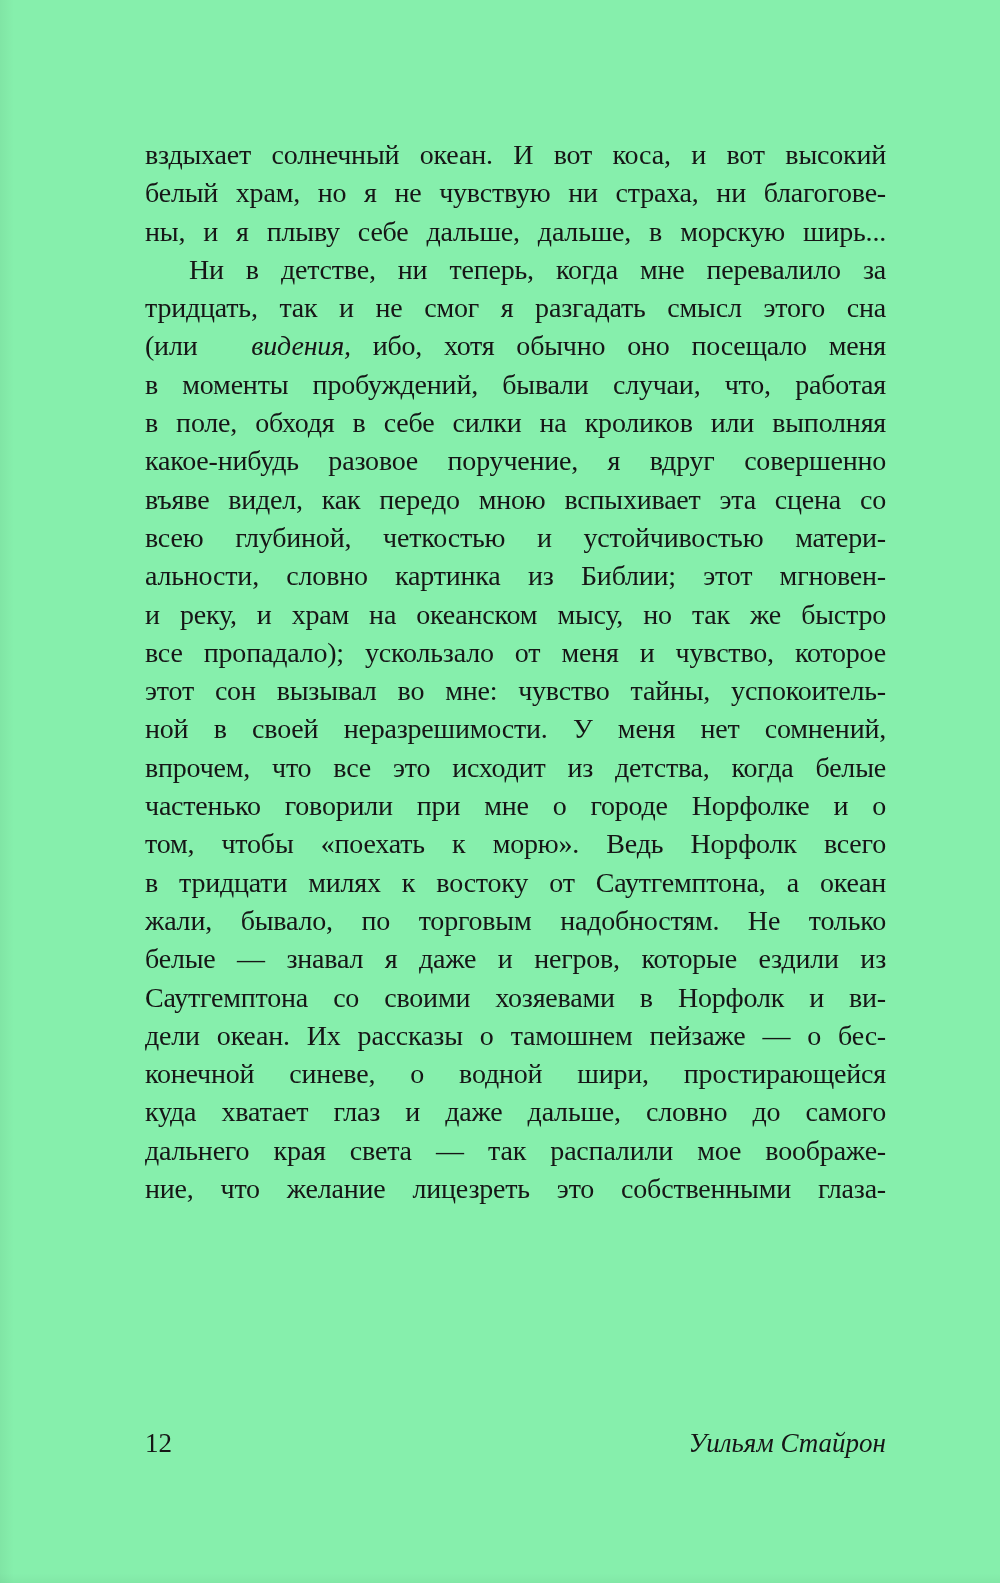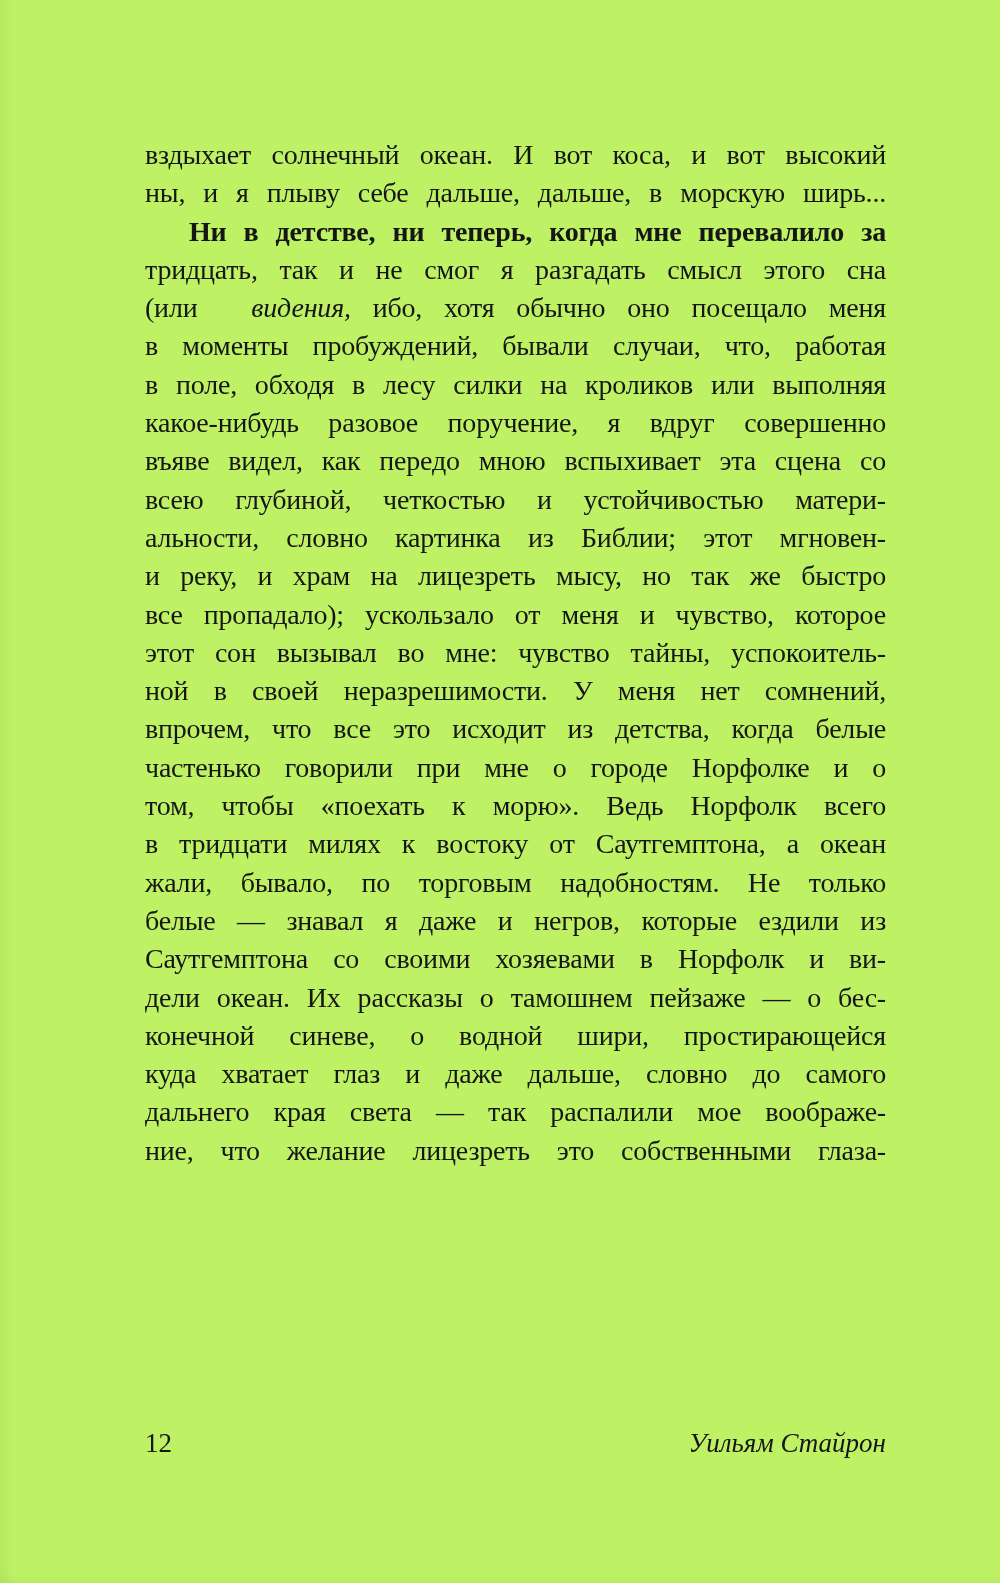--- a/index.html
+++ b/index.html
@@ -4,21 +4,21 @@
 <style>
   html, body {
     margin: 0;
     padding: 0;
     background: #ffffff;
   }
   .page {
     position: relative;
     width: 1000px;
     height: 1583px;
-    background: #bef264;
+    background: #86efac;
     overflow: hidden;
     font-family: "Liberation Serif", "DejaVu Serif", serif;
     color: #161616;
   }
   
   .page::before {
     content: "";
     position: absolute;
     left: 0; top: 0; bottom: 0;
     width: 14px;
@@ -44,21 +44,20 @@
   .line {
     height: 38.3px;
     line-height: 38.3px;
     overflow: hidden;
     text-align: justify;
     text-align-last: justify;
     white-space: normal;
   }
   .line.indent {
     text-indent: 44px;
-    font-weight: bold;
   }
   .it {
     font-style: italic;
     margin-left: 32px;
   }
   .footer {
     position: absolute;
     left: 145px;
     top: 1416px;
     width: 741px;
@@ -76,34 +75,35 @@
 </style>
 </head>
 <body>
 
 <div class="page">
 
   <div class="text-block">
 
     <div>
       <div class="line">вздыхает солнечный океан. И вот коса, и вот высокий</div>
+      <div class="line">белый храм, но я не чувствую ни страха, ни благогове-</div>
       <div class="line">ны, и я плыву себе дальше, дальше, в морскую ширь...</div>
     </div>
 
     <div>
       <div class="line indent">Ни в детстве, ни теперь, когда мне перевалило за</div>
       <div class="line">тридцать, так и не смог я разгадать смысл этого сна</div>
       <div class="line"><span>(или </span><span class="it">видения,</span><span> ибо, хотя обычно оно посещало меня</span></div>
       <div class="line">в моменты пробуждений, бывали случаи, что, работая</div>
-      <div class="line">в поле, обходя в лесу силки на кроликов или выполняя</div>
+      <div class="line">в поле, обходя в себе силки на кроликов или выполняя</div>
       <div class="line">какое-нибудь разовое поручение, я вдруг совершенно</div>
       <div class="line">въяве видел, как передо мною вспыхивает эта сцена со</div>
       <div class="line">всею глубиной, четкостью и устойчивостью матери-</div>
       <div class="line">альности, словно картинка из Библии; этот мгновен-</div>
-      <div class="line">и реку, и храм на лицезреть мысу, но так же быстро</div>
+      <div class="line">и реку, и храм на океанском мысу, но так же быстро</div>
       <div class="line">все пропадало); ускользало от меня и чувство, которое</div>
       <div class="line">этот сон вызывал во мне: чувство тайны, успокоитель-</div>
       <div class="line">ной в своей неразрешимости. У меня нет сомнений,</div>
       <div class="line">впрочем, что все это исходит из детства, когда белые</div>
       <div class="line">частенько говорили при мне о городе Норфолке и о</div>
       <div class="line">том, чтобы «поехать к морю». Ведь Норфолк всего</div>
       <div class="line">в тридцати милях к востоку от Саутгемптона, а океан</div>
       <div class="line">жали, бывало, по торговым надобностям. Не только</div>
       <div class="line">белые — знавал я даже и негров, которые ездили из</div>
       <div class="line">Саутгемптона со своими хозяевами в Норфолк и ви-</div>

